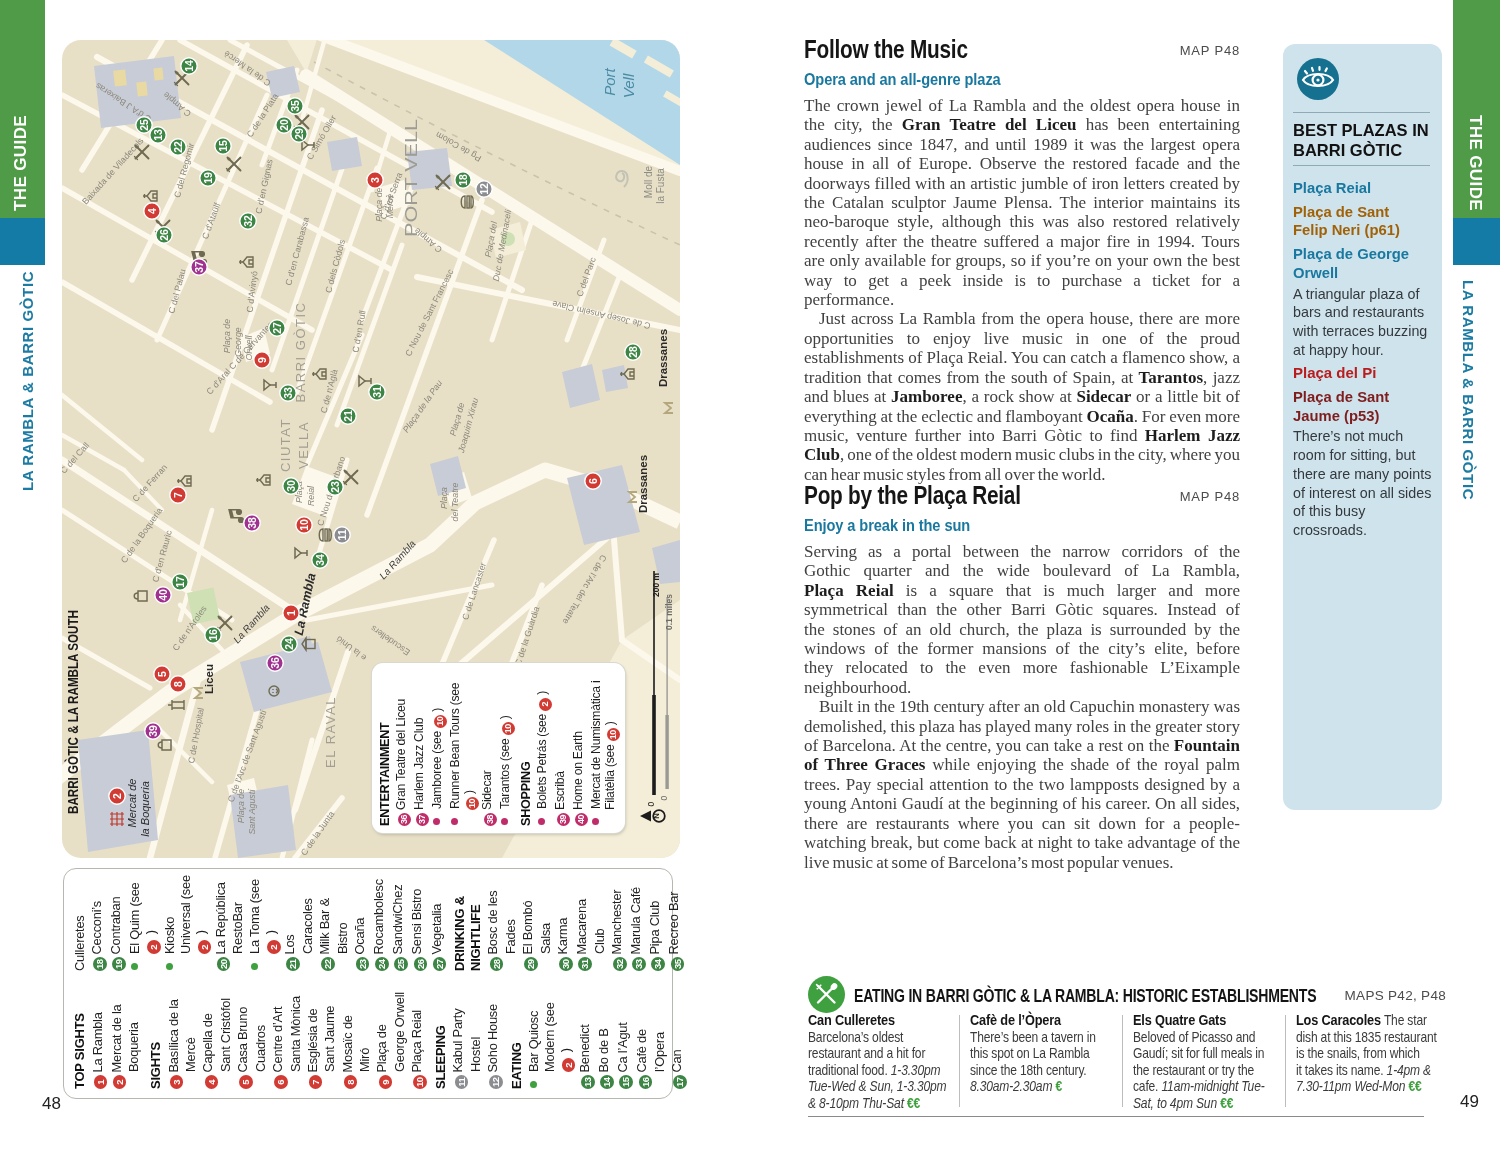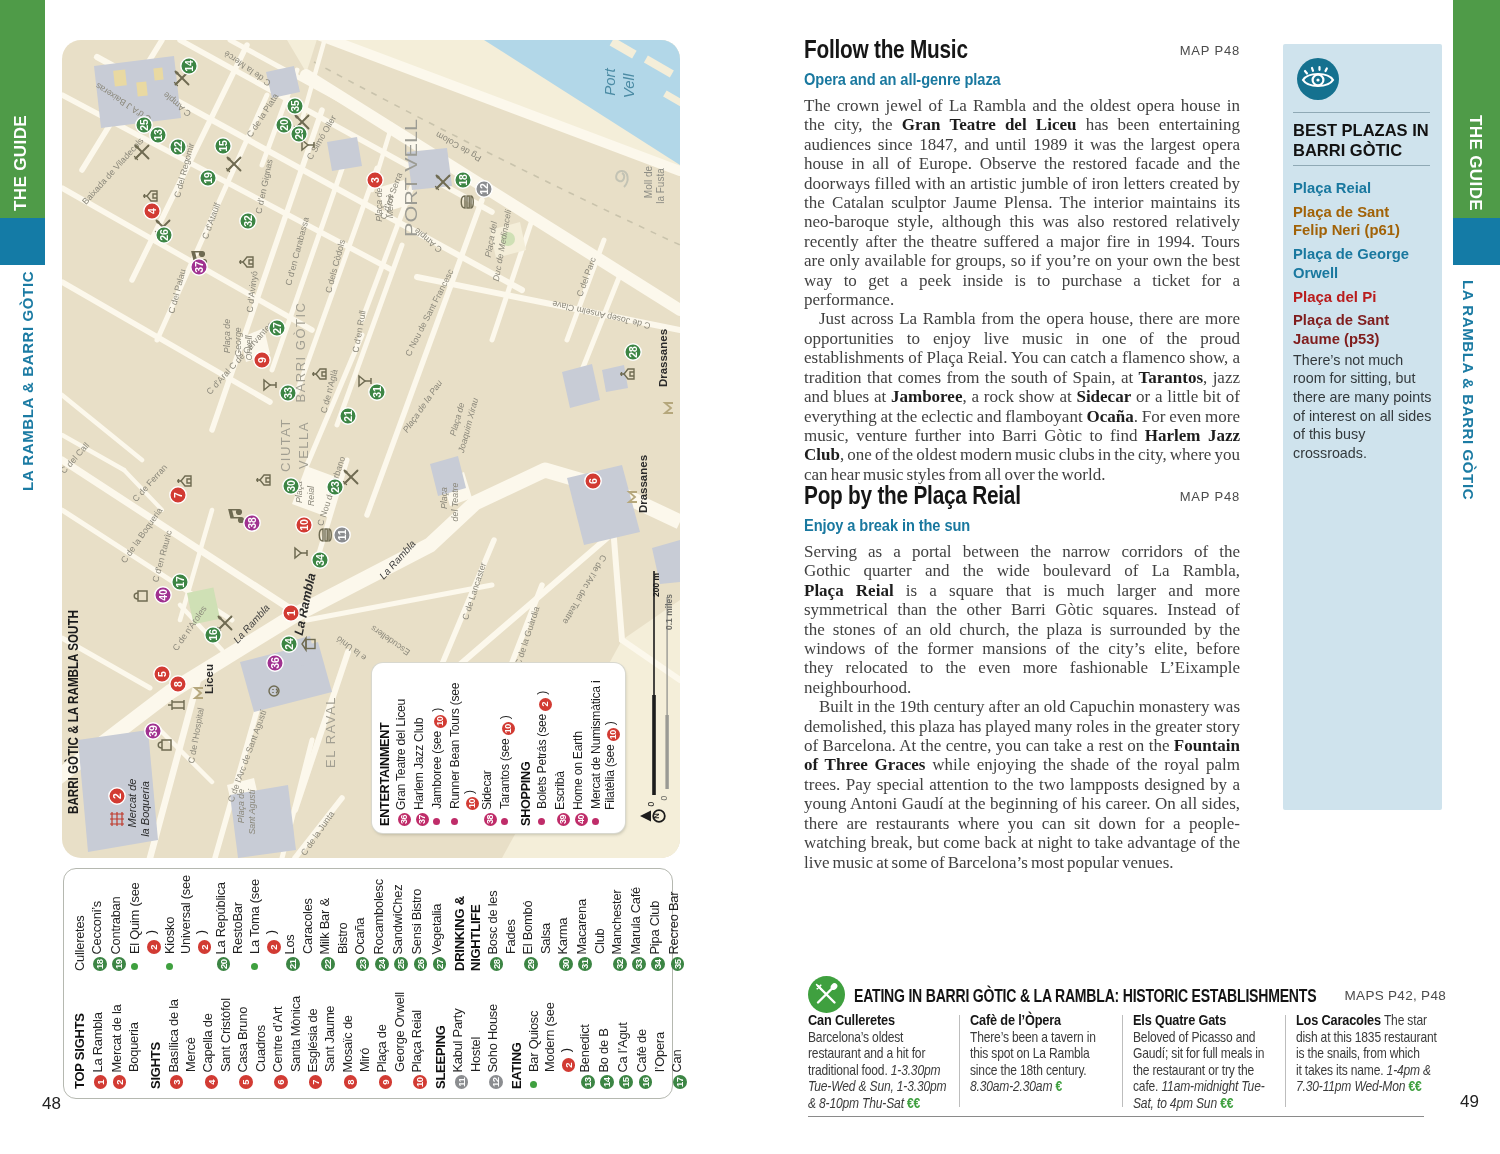--- a/index.html
+++ b/index.html
@@ -71,21 +71,21 @@
   </div>
 
   <div style="font-size:17px;font-weight:bold;color:#19789f;margin-top:5px;letter-spacing:-.1px;transform:scaleX(.86);transform-origin:0 50%;white-space:nowrap;width:0;">Enjoy a break in the sun</div>
 
   <div style="margin-top:6px;font-family:'Liberation Serif',serif;font-size:17px;line-height:19.4px;color:#414141;text-align:justify;">
     <p style="margin:0;word-spacing:3.2px;">Serving as a portal between the narrow corridors of the Gothic quarter and the wide boulevard of La Rambla, <b style="color:#1d1d1d;">Plaça Reial</b> is a square that is much larger and more symmetrical than the other Barri Gòtic squares. Instead of the stones of an old church, the plaza is surrounded by the windows of the former mansions of the city’s elite, before they relocated to the even more fashionable L’Eixample neighbourhood.</p>
     <p style="margin:0;text-indent:15px;word-spacing:-1.2px;">Built in the 19th century after an old Capuchin monastery was demolished, this plaza has played many roles in the greater story of Barcelona. At the centre, you can take a rest on the <b style="color:#1d1d1d;">Fountain of Three Graces</b> while enjoying the shade of the royal palm trees. Pay special attention to the two lampposts designed by a young Antoni Gaudí at the beginning of his career. On all sides, there are restaurants where you can sit down for a people-watching break, but come back at night to take advantage of the live music at some of Barcelona’s most popular venues.</p>
   </div>
 </div>
 
-<div class="abs" style="left:1283px;top:44px;width:159px;height:766px;background:#cfe3ed;border-radius:2px;">
+<div class="abs" style="left:1283px;top:44px;width:159px;height:766px;background:#cfe3ed;border-radius:12px;">
 
   <svg class="abs" style="left:14px;top:14px;" width="42" height="42" viewBox="0 0 42 42">
     <circle cx="21" cy="21" r="21" fill="#15718f"></circle>
     <g stroke="#fff" stroke-width="2.2" fill="none" stroke-linecap="round">
       <path d="M6,22 C11,14 31,14 36,22 C31,30 11,30 6,22 Z"></path>
       <circle cx="21" cy="22" r="5.4"></circle>
       <circle cx="21" cy="22" r="1.6" fill="#fff" stroke="none"></circle>
       <path d="M10,15.5 L8,13"></path>
       <path d="M16,12.8 L15,10"></path>
       <path d="M22.5,11.8 L22.5,9"></path>
@@ -96,20 +96,21 @@
   <div class="abs" style="left:10px;top:68px;width:137px;height:1px;background:#8fa9b5;"></div>
 
   <div class="abs" style="left:10px;top:76px;font-size:16.5px;font-weight:bold;color:#121212;line-height:20px;">BEST PLAZAS IN<br>BARRI GÒTIC</div>
 
   <div class="abs" style="left:10px;top:121px;width:137px;height:1px;background:#8fa9b5;"></div>
 
   <div class="abs" style="left:10px;top:130px;width:141px;font-size:14.3px;line-height:18.7px;color:#33393c;">
     <div style="color:#19789f;font-weight:bold;font-size:14.8px;margin:5px 0 2px;">Plaça Reial</div>
     <div style="color:#a16207;font-weight:bold;font-size:14.8px;margin:5px 0 2px;">Plaça de Sant Felip&nbsp;Neri (p61)</div>
     <div style="color:#19789f;font-weight:bold;font-size:14.8px;margin:5px 0 2px;">Plaça de George Orwell</div>
+    <div>A triangular plaza of bars and restaurants with terraces buzzing at happy hour.</div>
     <div style="color:#b91c1c;font-weight:bold;font-size:15px;margin:5px 0 2px;">Plaça del Pi</div>
     <div style="color:#7f1d1d;font-weight:bold;font-size:14.8px;margin:5px 0 2px;">Plaça de Sant Jaume (p53)</div>
     <div>There’s not much room for sitting, but there are many points of interest on all sides of this busy crossroads.</div>
   </div>
 </div>
 
 <div class="abs" style="left:806px;top:976px;width:640px;">
 
   <svg class="abs" style="left:2px;top:0px;" width="37" height="37" viewBox="0 0 37 37">
     <circle cx="18.5" cy="18.5" r="18.5" fill="#3fa03f"></circle>

